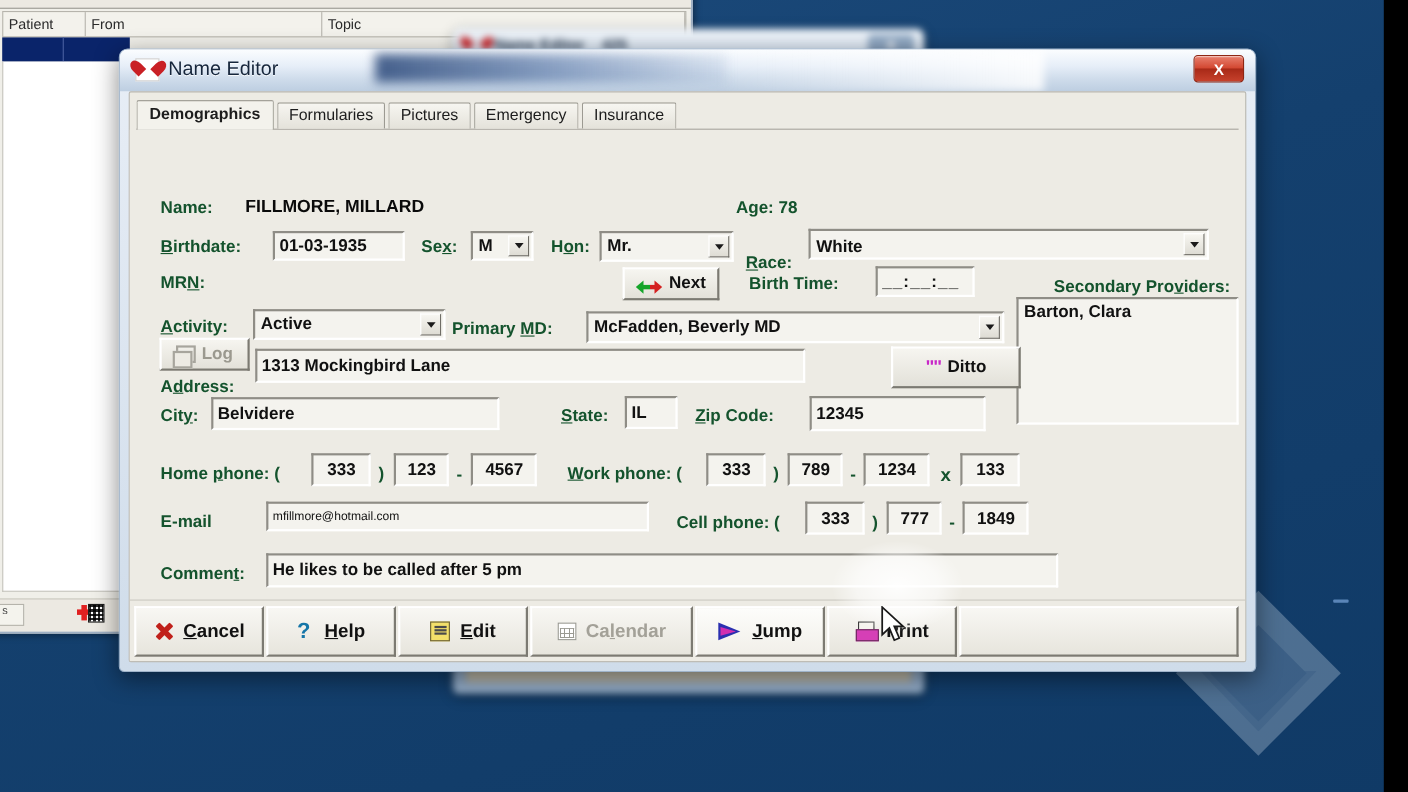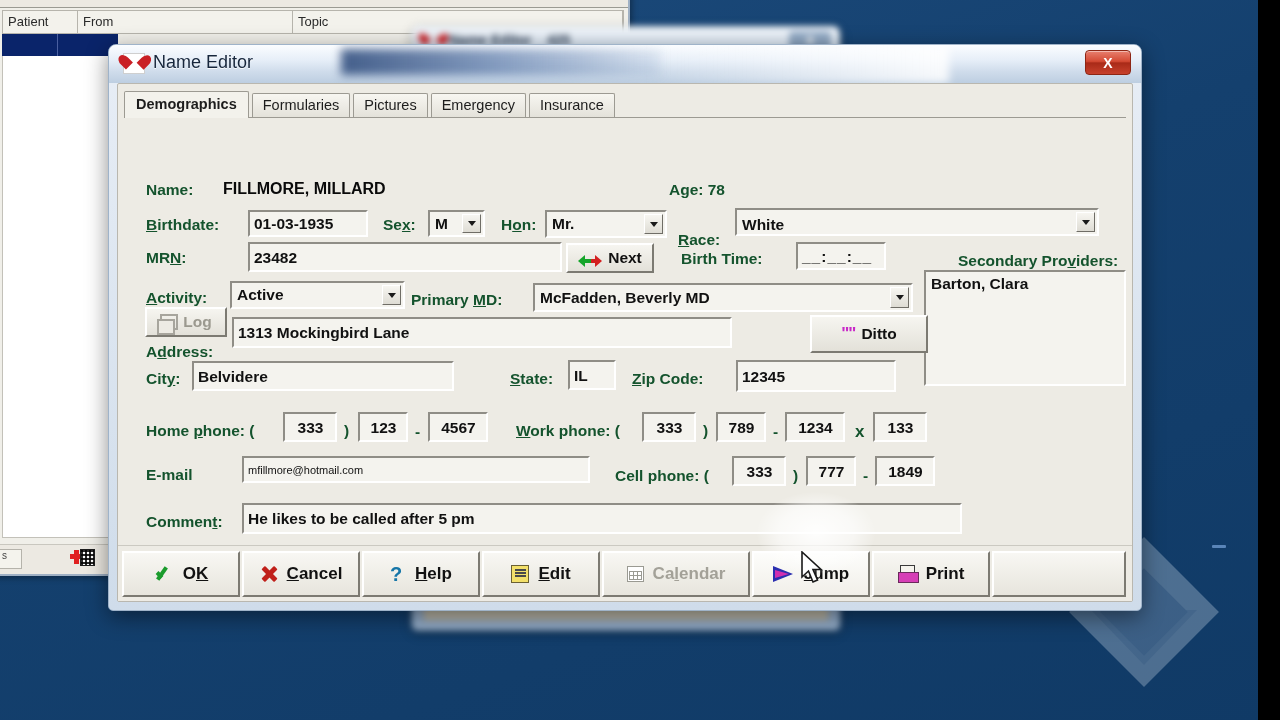--- a/index.html
+++ b/index.html
@@ -535,21 +535,20 @@
 
         <div class="lbl" style="left:560px; top:97px;margin-top:16px;"><span class="u">R</span>ace:</div>
         <div class="combo" style="left:617px; top:90px; width:364px; height:28px;align-items:flex-end;">
           <span class="cv">White</span>
           <span class="carrow">
               <i class="caret"></i>
             </span>
         </div>
 
         <div class="lbl" style="left:28px; top:131px;">MR<span class="u">N</span>:</div>
-        <div class="fld" style="left:130px; top:124px; width:314px; height:30px;">23482</div>
         <div class="btn" style="left:448px; top:125px; width:88px; height:30px;">
           <span class="ico ico-next">
               <i class="la"></i>
               <i class="bar"></i>
               <i class="ra"></i>
             </span>
           <span>Next</span>
         </div>
 
         <div class="lbl" style="left:563px; top:132px;">Birth Time:</div>
@@ -641,24 +640,20 @@
         <div class="combo sel" style="left:718px; top:430px; width:290px; height:31px;">
           <span class="cv">Unspecified</span>
           <span class="carrow">
               <i class="caret"></i>
             </span>
         </div>
       </div>
 
       <div id="btnbar">
         <div class="bigbtn">
-          <span class="ico ico-check"></span>
-          <span>O<u>K</u></span>
-        </div>
-        <div class="bigbtn">
           <span class="ico ico-x"></span>
           <span><u>C</u>ancel</span>
         </div>
         <div class="bigbtn">
           <span class="ico ico-q">?</span>
           <span><u>H</u>elp</span>
         </div>
         <div class="bigbtn">
           <span class="ico ico-edit"></span>
           <span><u>E</u>dit</span>

